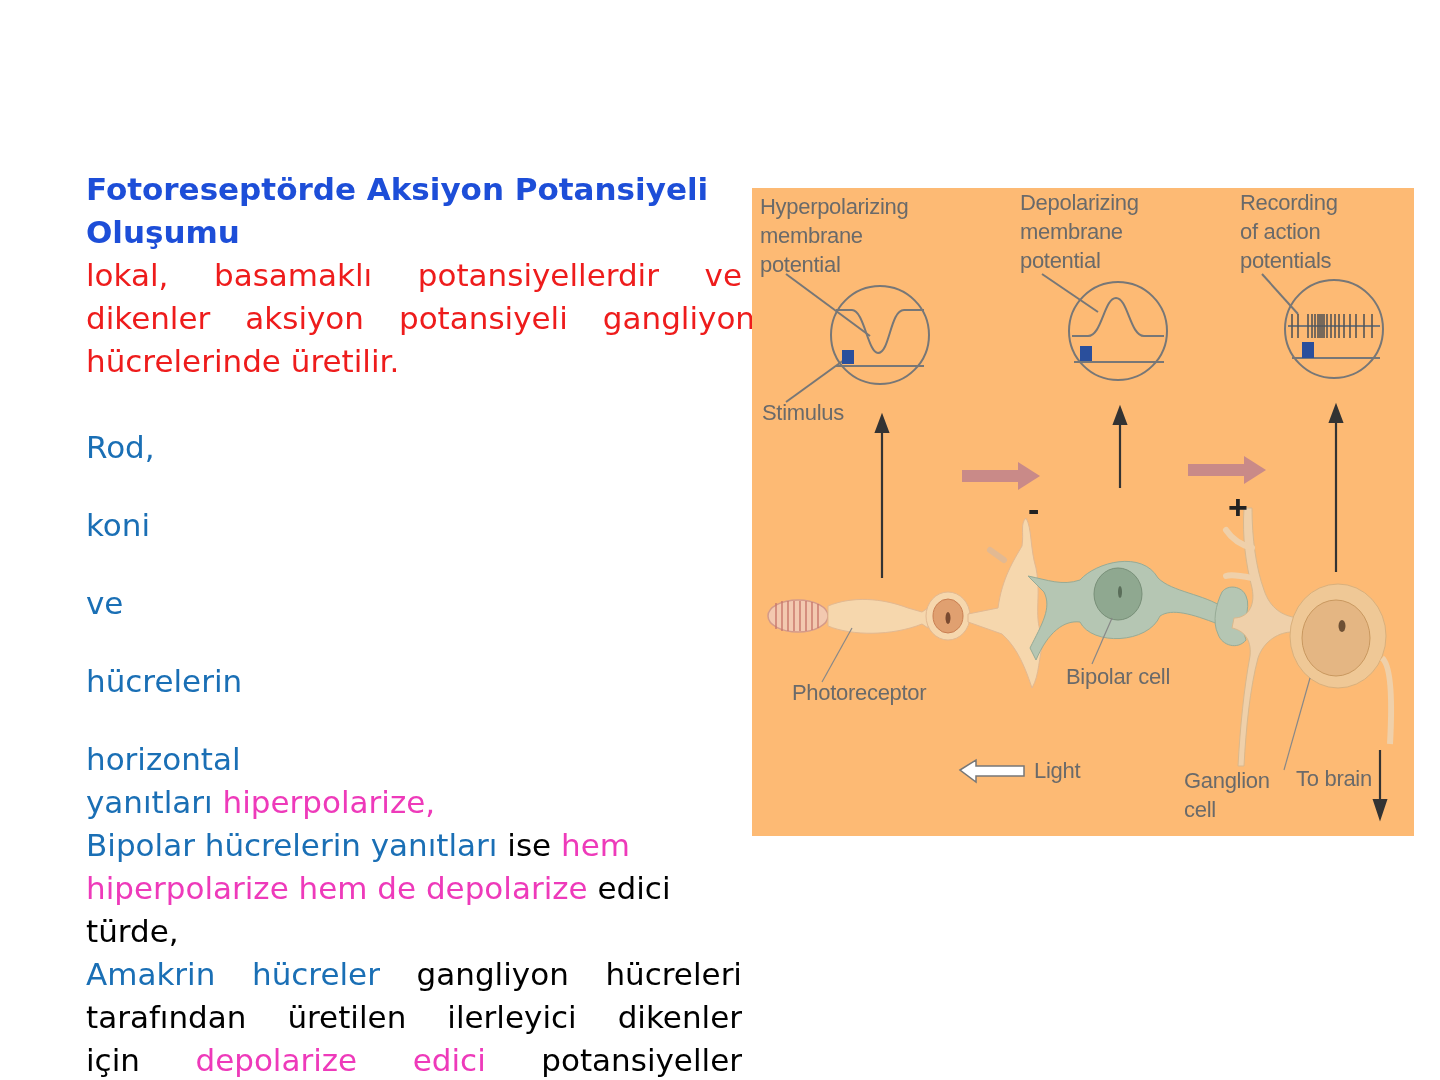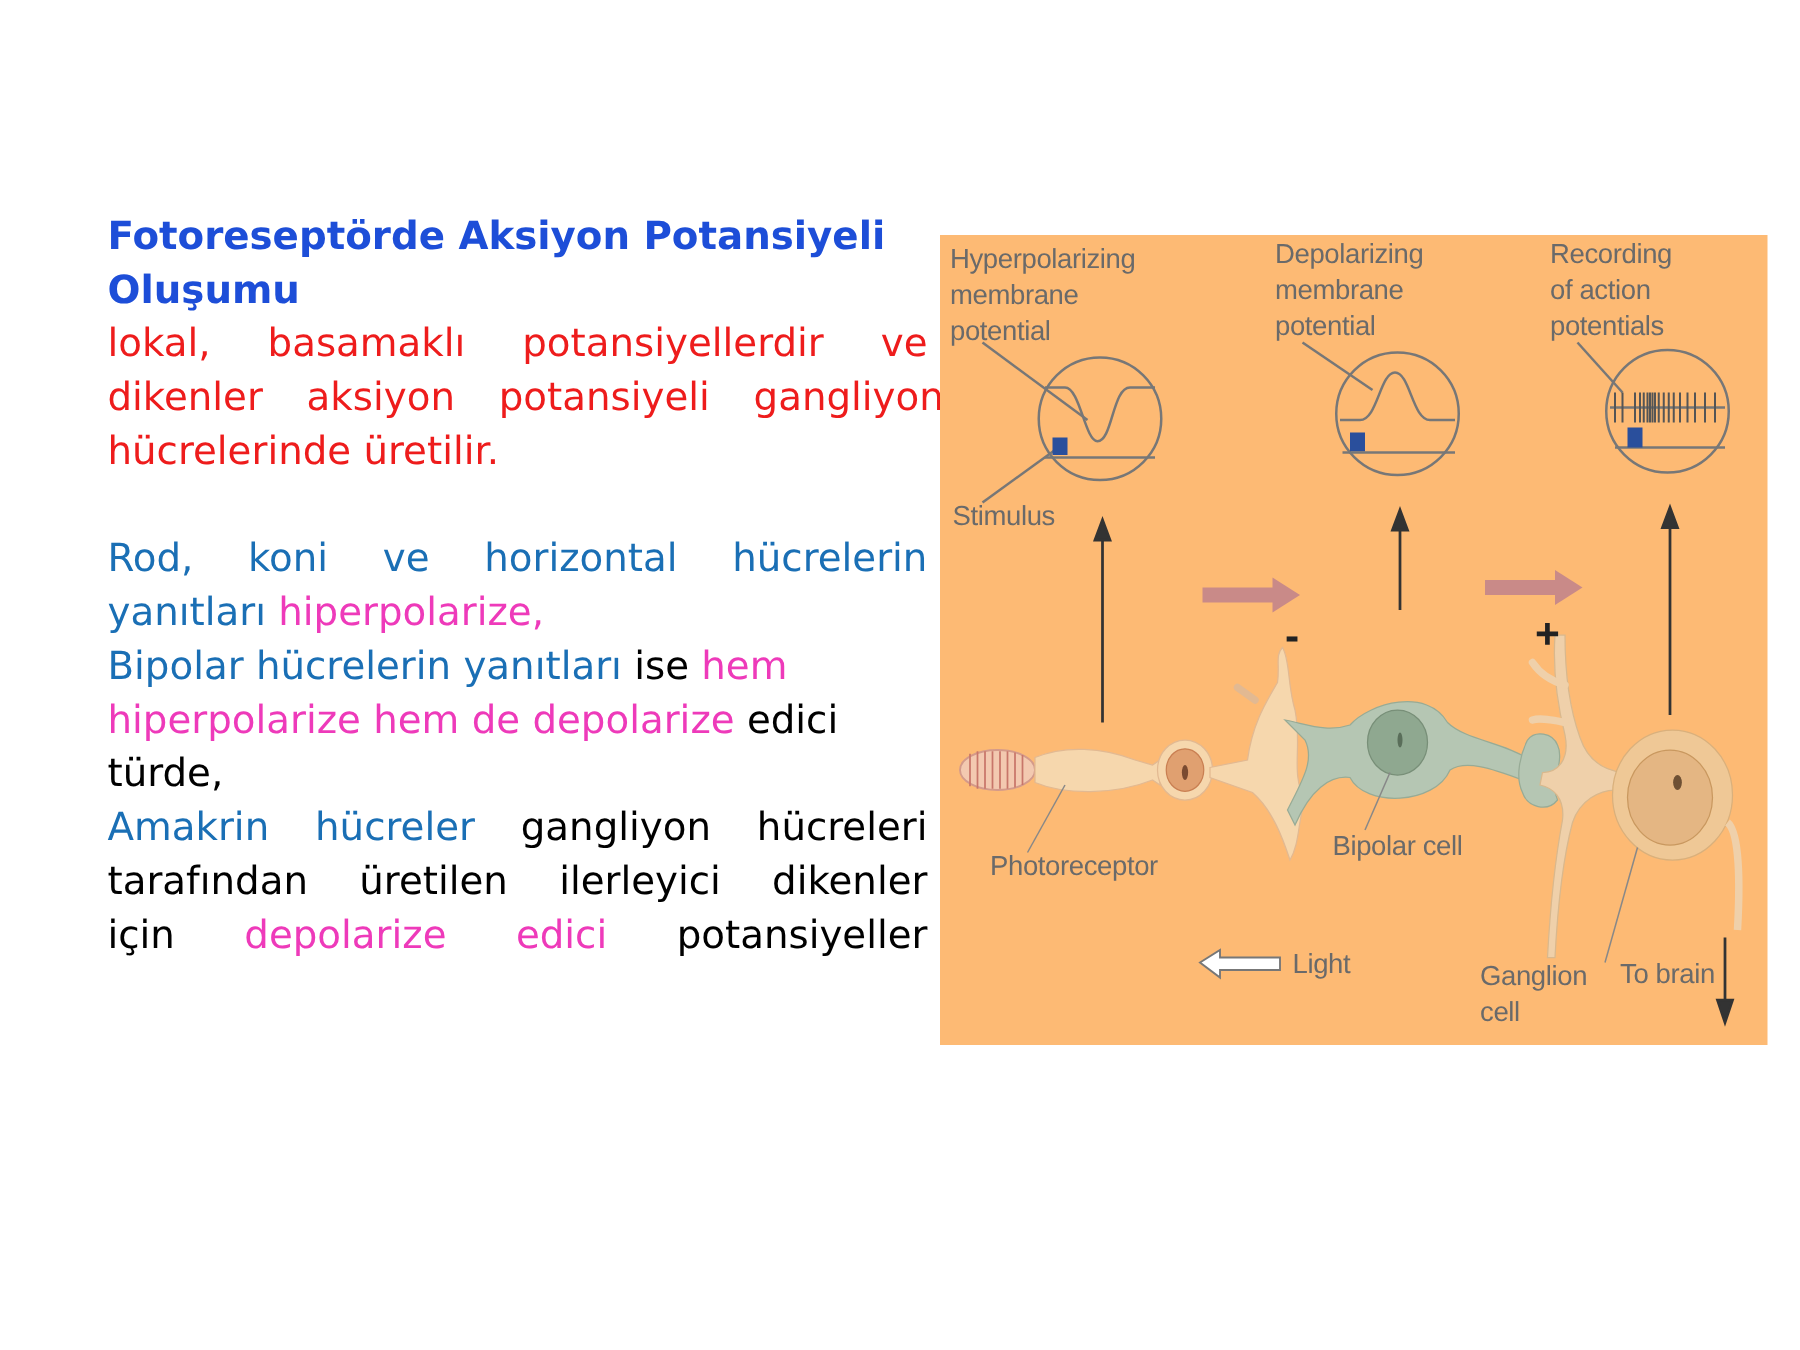--- a/index.html
+++ b/index.html
@@ -10,21 +10,21 @@
   }
   .text-block {
     position: absolute; left: 86px; top: 168px; width: 656px;
     font-size: 31px; line-height: 43px; color: #000;
   }
   .line { display: block; white-space: nowrap; }
   .justify { display: flex; justify-content: space-between; white-space: nowrap; gap: 35px; }
   .justify span { white-space: pre; }
   .bold { font-weight: bold; }
   .red { color: #ee1c1c; }
-  .blue { color: #1a6fb5; }
+  .blue { color: #1a6fb5; flex-direction: column; }
   .magenta { color: #ee3aba; }
   .black { color: #000; }
   .gap { height: 43px; }
   .title { font-weight: bold; color: #1d4ed8; font-size: 31px; }
 
   .figure {
     position: absolute; left: 752px; top: 188px; width: 662px; height: 648px;
     background: #fdba74;
   }
   .figure svg { position: absolute; left: 0; top: 0; }
@@ -55,22 +55,22 @@
     <span>gangliyon</span>
   </span>
   <span class="line red">hücrelerinde üretilir.</span>
 
   <div class="gap"></div>
 
   <span class="justify blue">
     <span>Rod,</span>
     <span>koni</span>
     <span>ve</span>
+    <span>hücrelerin</span>
     <span>horizontal</span>
-    <span>hücrelerin</span>
   </span>
   <span class="line"><span class="blue">yanıtları </span><span class="magenta">hiperpolarize,</span></span>
   <span class="line"><span class="blue">Bipolar hücrelerin yanıtları </span><span class="black">ise </span><span class="magenta">hem</span></span>
   <span class="line"><span class="magenta">hiperpolarize hem de depolarize</span><span class="black"> edici</span></span>
   <span class="line">türde,</span>
   <span class="justify">
     <span class="blue">Amakrin</span>
     <span class="blue">hücreler</span>
     <span>gangliyon</span>
     <span>hücreleri</span>

